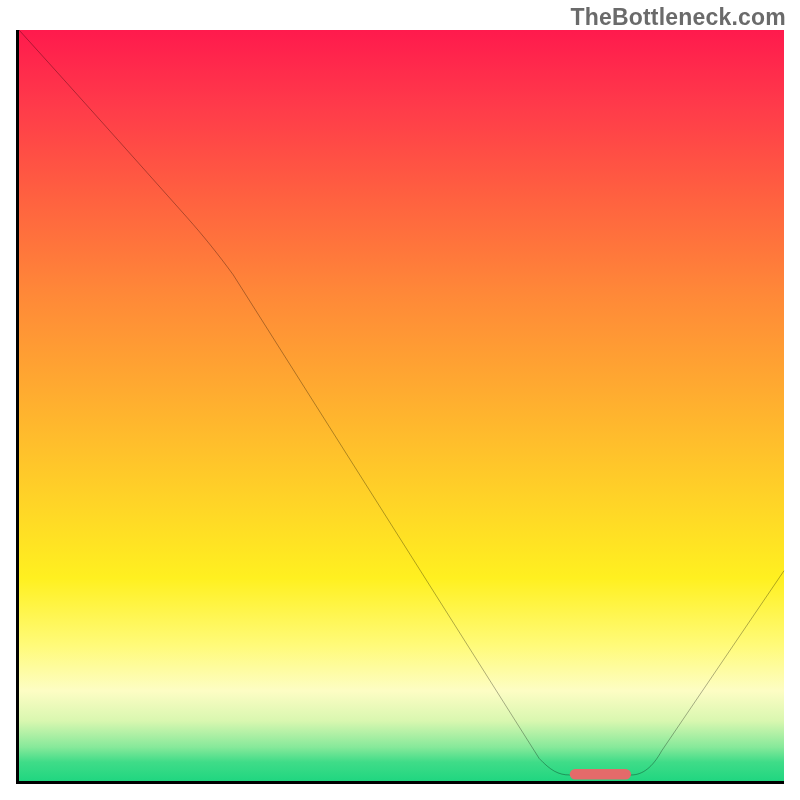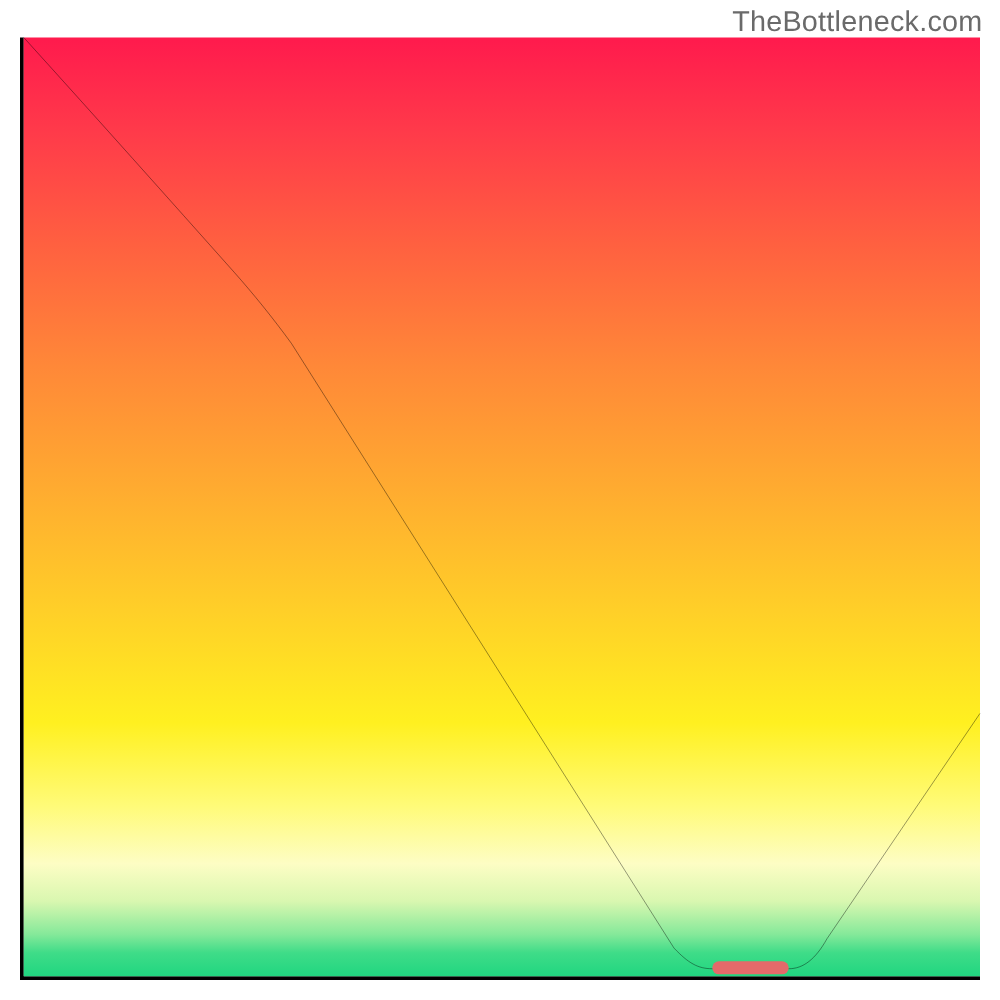--- a/index.html
+++ b/index.html
@@ -51,21 +51,21 @@
     inset: 0;
     width: 100%;
     height: 100%;
     overflow: visible;
   }
   .watermark {
     position: absolute;
     top: 4px;
     right: 14px;
     font-size: 23px;
-    font-weight: 400;
+    font-weight: 700;
     color: #6a6a6a;
     letter-spacing: 0.2px;
   }
   .marker {
     fill: #e46a6a;
     stroke: none;
   }
 </style>
 </head>
 <body>

